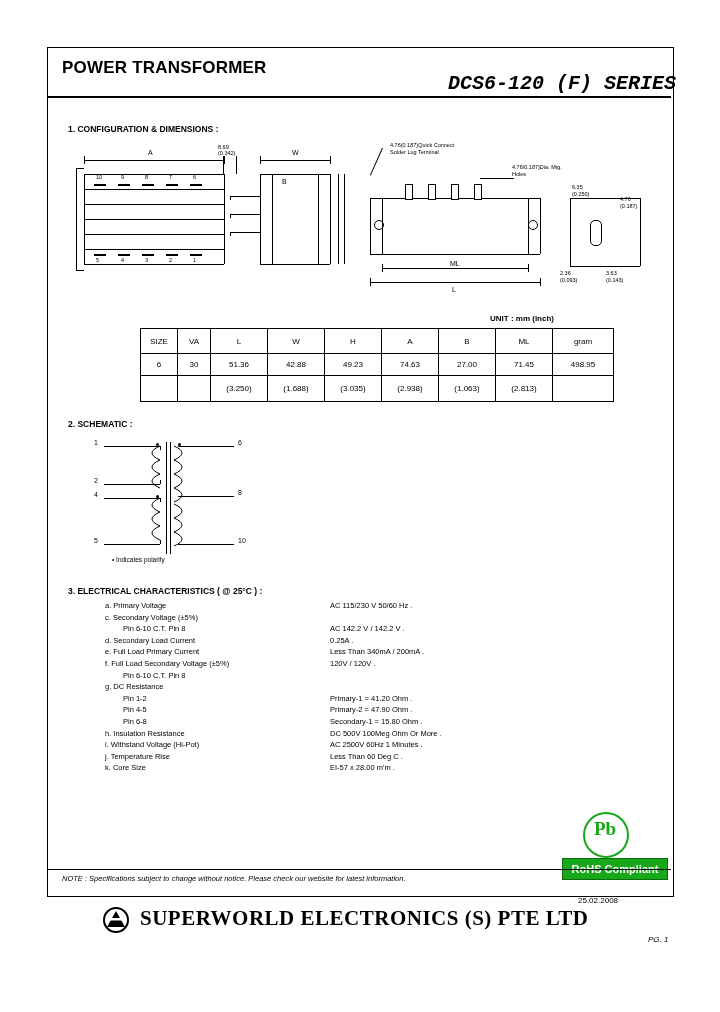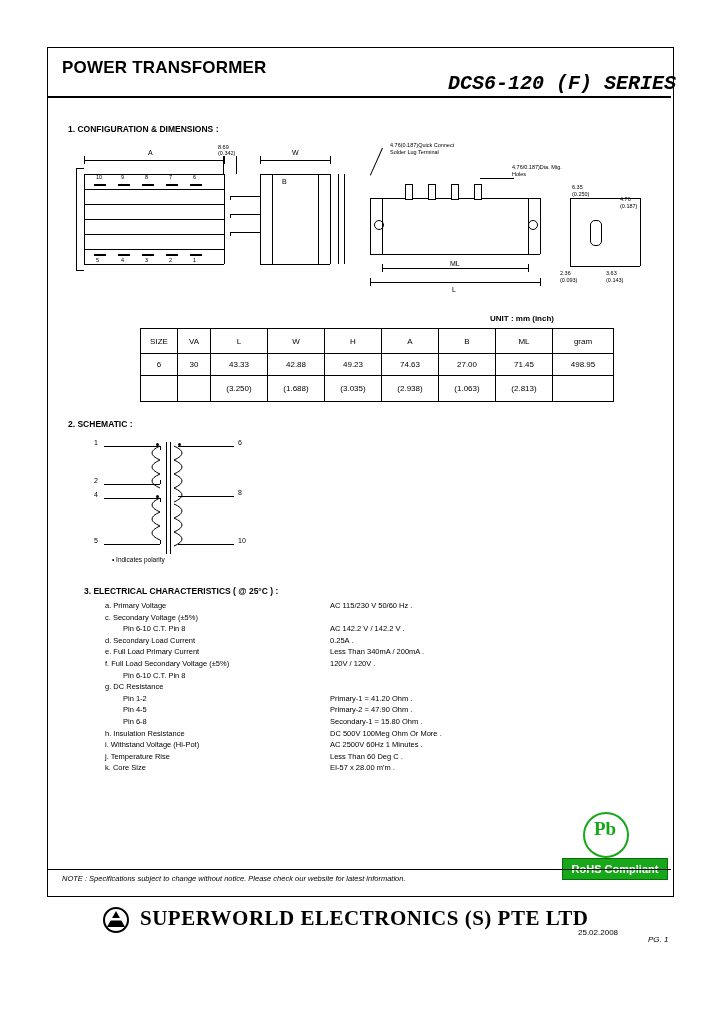--- a/index.html
+++ b/index.html
@@ -5,21 +5,21 @@
   html,body{margin:0;padding:0;background:#fff;}
   body{width:720px;height:1012px;font-family:"Liberation Sans",sans-serif;color:#000;position:relative;overflow:hidden;}
   .page{position:absolute;left:0;top:0;width:720px;height:1012px;border-radius:26px;}
   .frame{position:absolute;left:47px;top:47px;width:625px;height:848px;border:1.5px solid #000;}
   .title{position:absolute;left:62px;top:58px;font-size:17px;font-weight:bold;letter-spacing:.2px;}
   .series{position:absolute;left:448px;top:72px;font-size:20px;font-style:italic;font-weight:bold;font-family:Liberation Mono, monospace;}
   .hr-title{position:absolute;left:48px;top:96px;width:623px;height:1.5px;background:#000;}
   .sec-h{position:absolute;font-size:8.5px;font-weight:bold;}
   .s1{left:68px;top:124px;}
   .s2{left:68px;top:419px;}
-  .s3{left:84px;top:586px;}
+  .s3{left:68px;top:586px;}
 
   
   .draw{position:absolute;left:60px;top:136px;width:600px;height:180px;}
   .ln{position:absolute;background:#000;}
   .h{height:1px;}
   .v{width:1px;}
   .lbl{position:absolute;font-size:5.5px;font-family:"Liberation Sans",sans-serif;white-space:nowrap;}
 
   
   table.dim{position:absolute;left:140px;top:328px;border-collapse:collapse;font-size:8px;}
@@ -34,21 +34,21 @@
   
   .elec{position:absolute;left:105px;top:600px;width:560px;font-size:7.5px;line-height:11.6px;}
   .elec .row{position:relative;height:11.6px;}
   .elec .left{position:absolute;left:0;white-space:nowrap;}
   .elec .right{position:absolute;left:225px;white-space:nowrap;}
   .indent{padding-left:18px;}
 
   
   .note{position:absolute;left:62px;top:874px;font-size:7.5px;font-style:italic;}
   .hr-note{position:absolute;left:48px;top:869px;width:623px;height:1px;background:#000;}
-  .date{position:absolute;left:578px;top:896px;font-size:8px;margin-top:32px;}
+  .date{position:absolute;left:578px;top:896px;font-size:8px;}
   .company{position:absolute;left:140px;top:906px;font-size:21px;font-family:"Liberation Serif",serif;font-weight:bold;letter-spacing:.5px;}
   .pg{position:absolute;left:648px;top:935px;font-size:8px;font-style:italic;}
   .logo{position:absolute;left:100px;top:906px;width:32px;height:28px;}
   .rohs{position:absolute;left:562px;top:858px;width:104px;height:20px;background:#17a81a;color:#fff;font-size:11px;font-weight:bold;text-align:center;line-height:20px;border:1px solid #0a6b0c;}
   .pbcircle{position:absolute;left:583px;top:812px;width:42px;height:42px;border:2.5px solid #17a81a;border-radius:50%;}
   .pbtext{position:absolute;left:589px;top:818px;width:32px;text-align:center;font-size:19px;font-weight:bold;color:#17a81a;font-family:"Liberation Serif",serif;}
 </style>
 </head>
 <body>
 
@@ -192,21 +192,21 @@
         <th style="width:56px;">A</th>
         <th style="width:56px;">B</th>
         <th style="width:56px;">ML</th>
         <th style="width:60px;">gram</th>
       </tr>
     </thead>
     <tbody>
       <tr style="height:22px;">
         <td>6</td>
         <td>30</td>
-        <td>43.33</td>
+        <td>51.36</td>
         <td>42.88</td>
         <td>49.23</td>
         <td>74.63</td>
         <td>27.00</td>
         <td>71.45</td>
         <td>498.95</td>
       </tr>
       <tr style="height:26px;padding-left:32px;">
         <td></td>
         <td></td>

